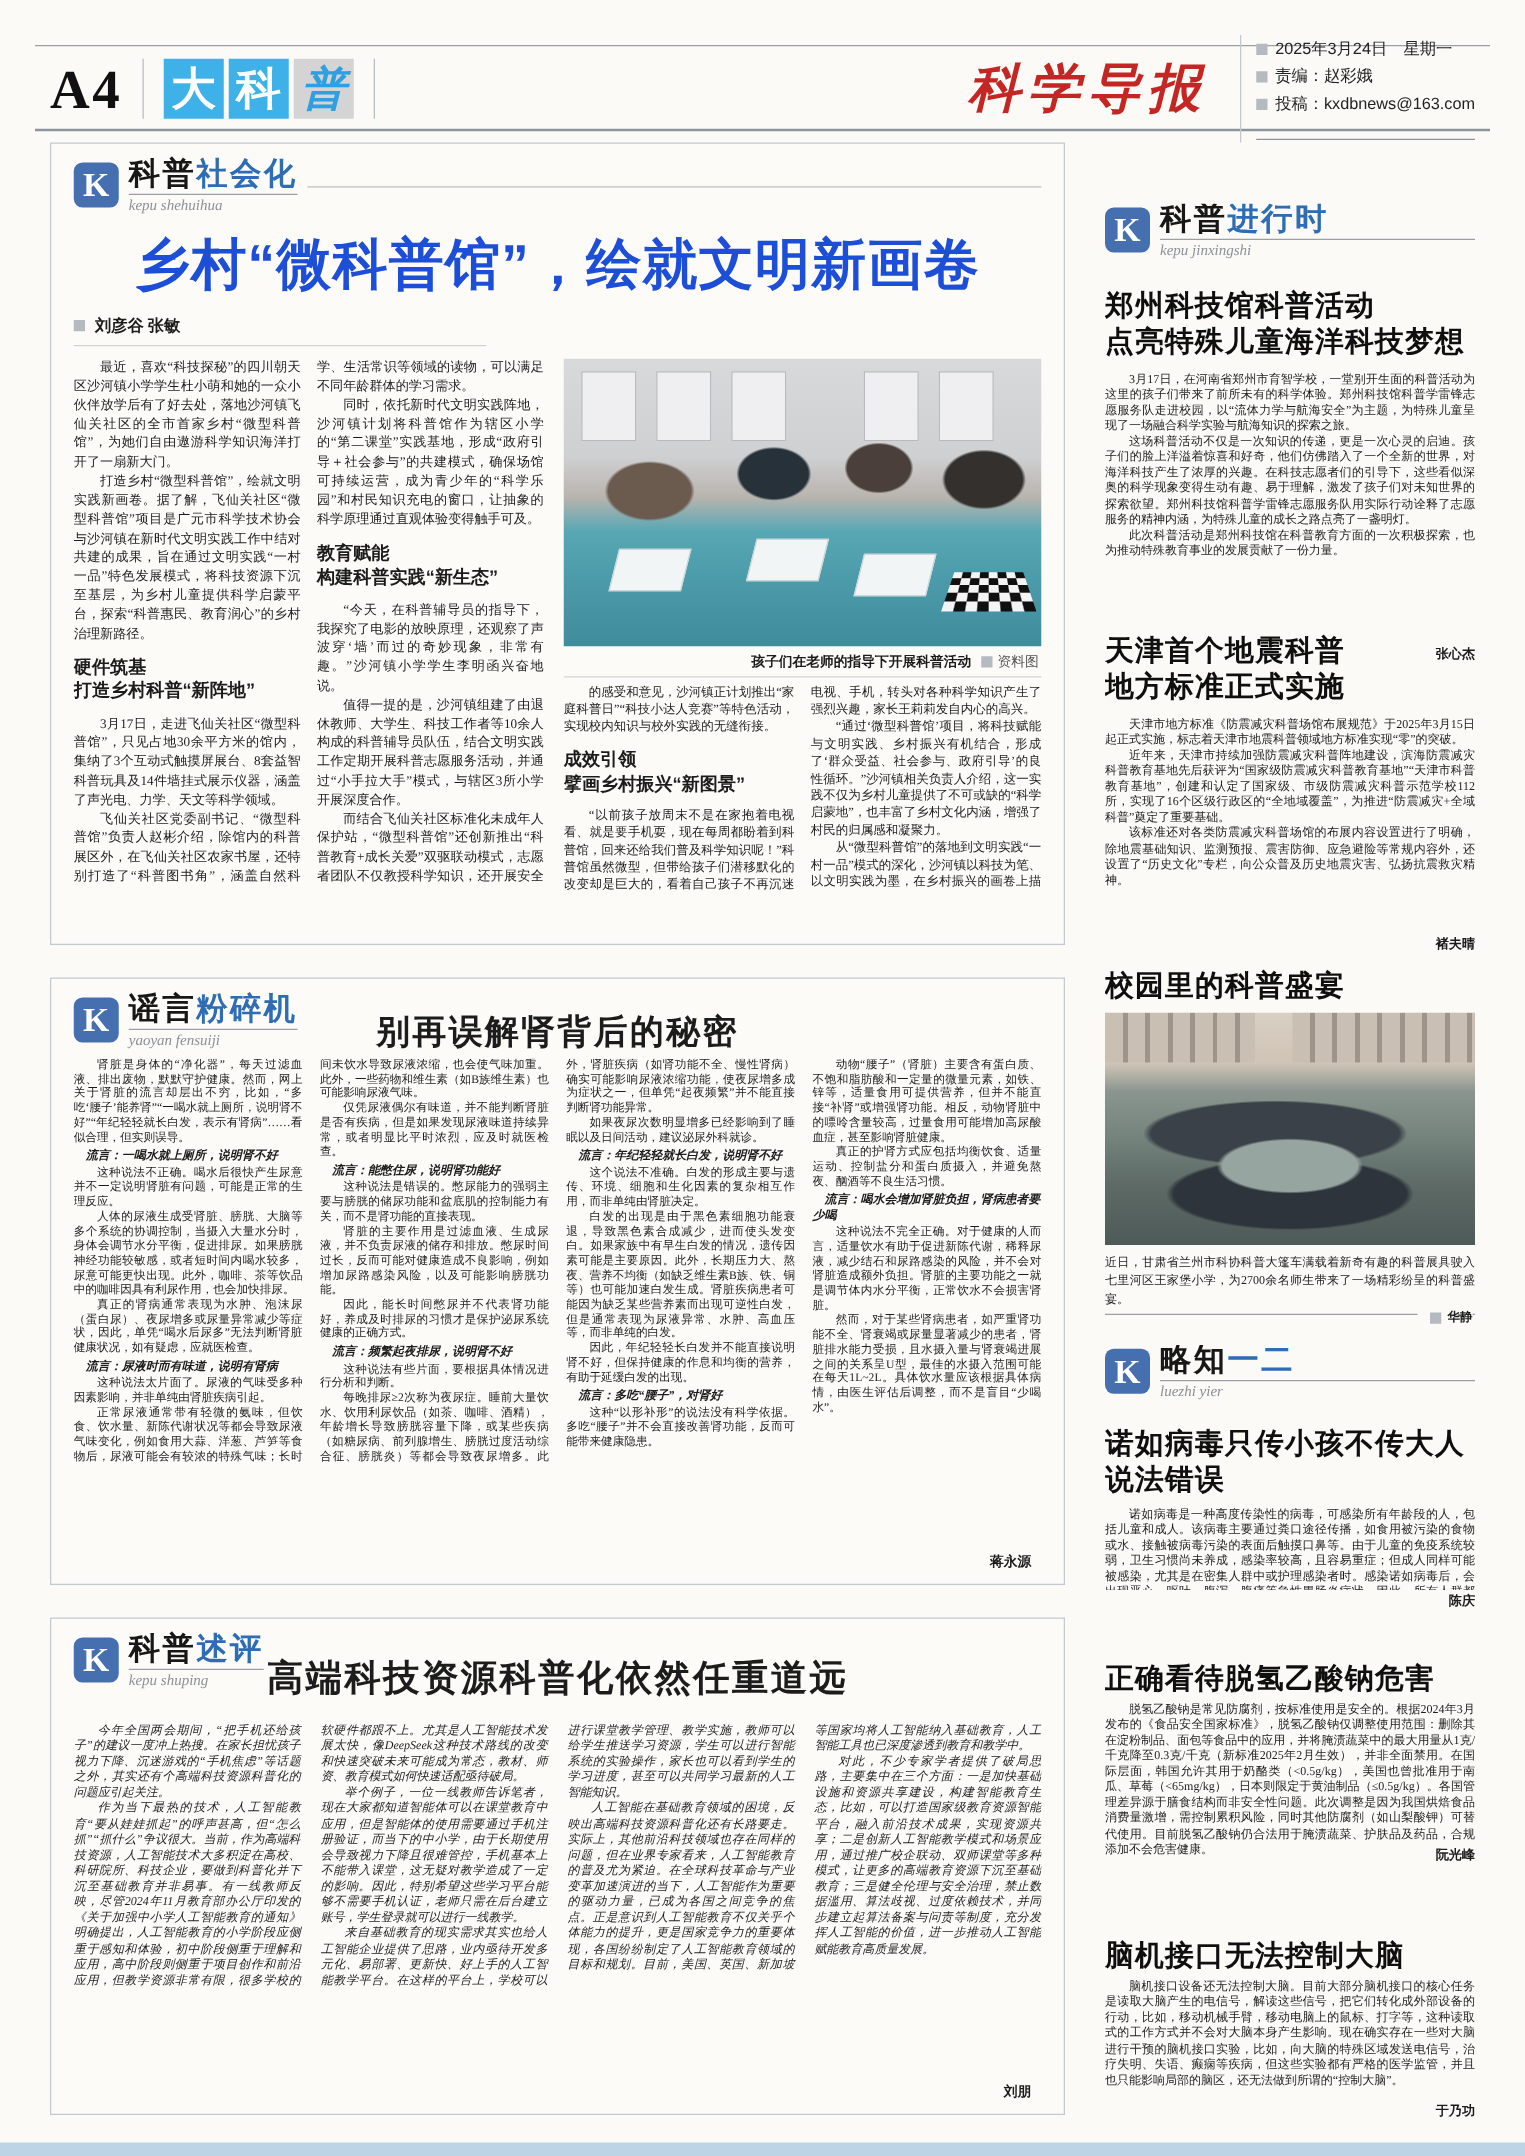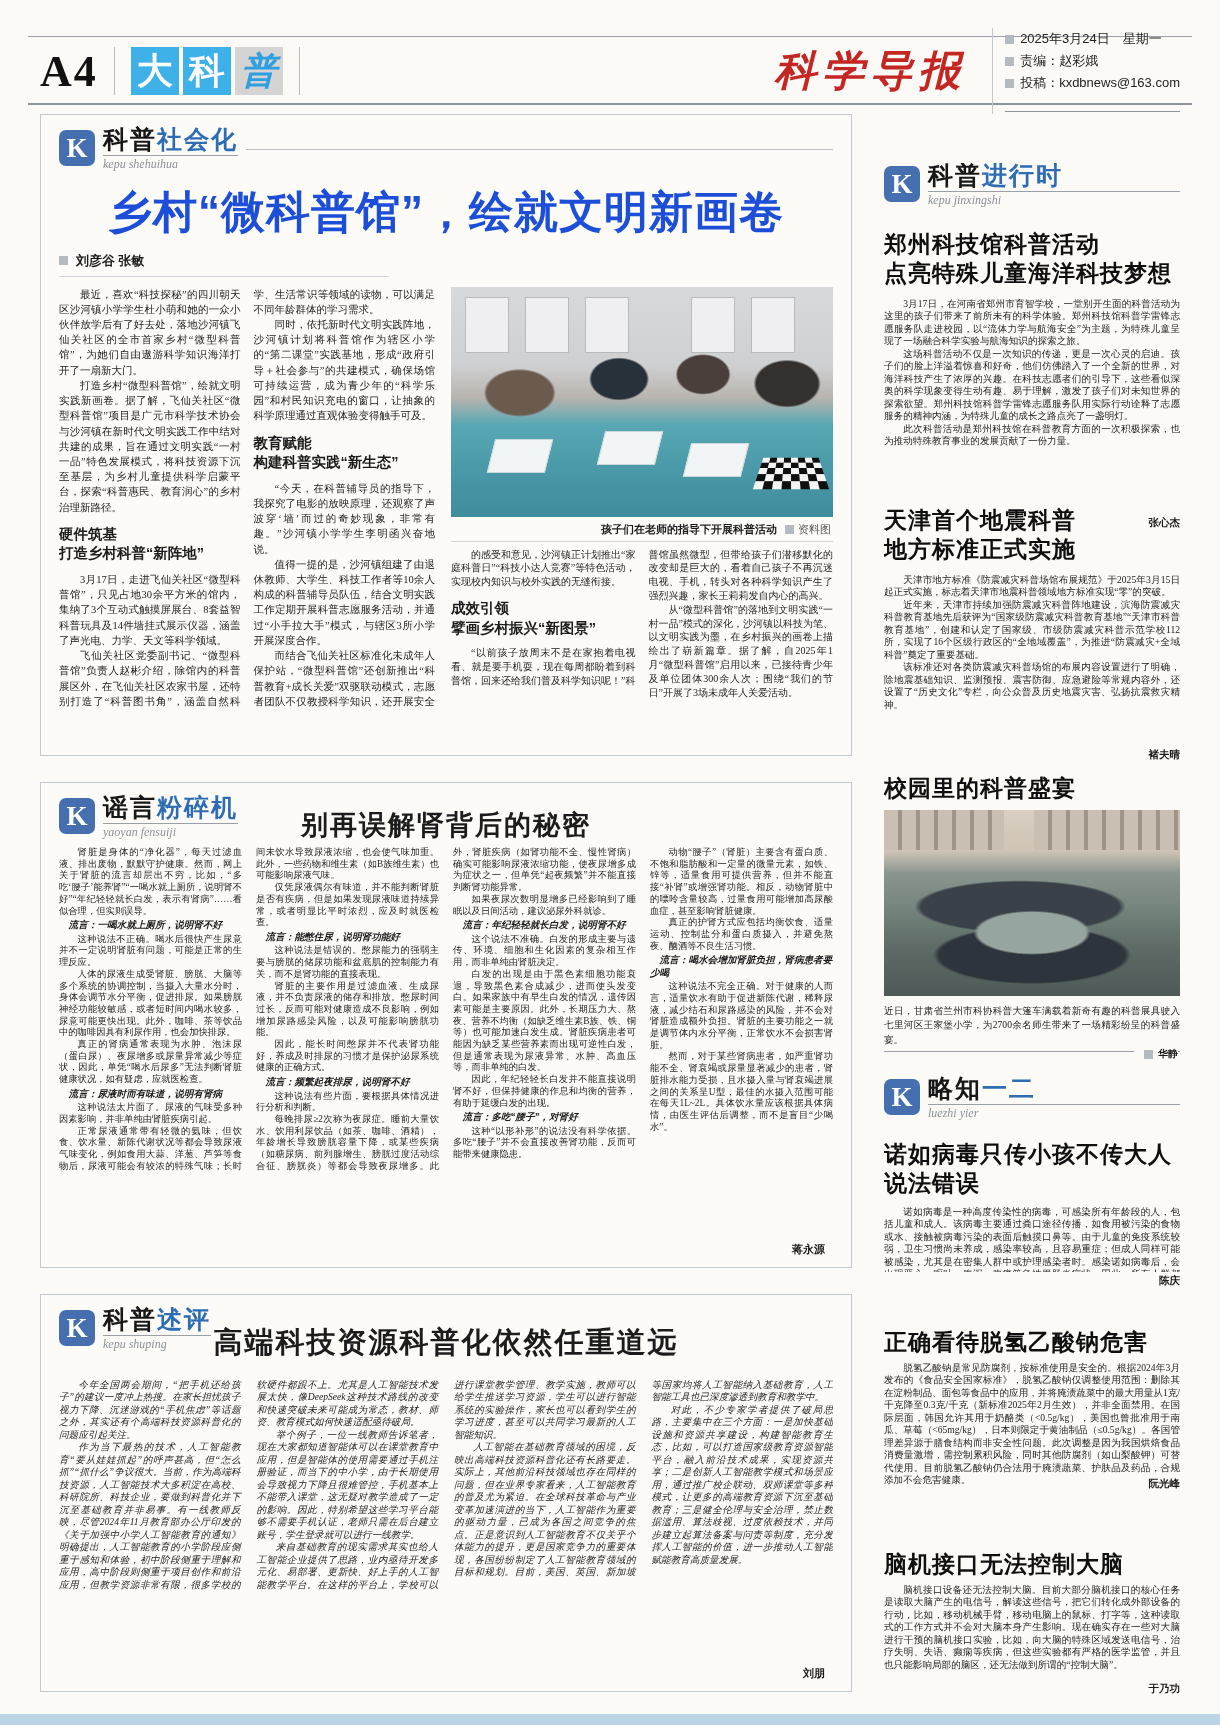--- a/index.html
+++ b/index.html
@@ -191,20 +191,21 @@
               <span>资料图</span>
             </span>
         </div>
         <div class="flowR">
           <p>的感受和意见，沙河镇正计划推出“家庭科普日”“科技小达人竞赛”等特色活动，实现校内知识与校外实践的无缝衔接。</p>
           <div class="subhead">
               <div>成效引领</div>
               <div>擘画乡村振兴“新图景”</div>
             </div>
           <p>“以前孩子放周末不是在家抱着电视看、就是要手机耍，现在每周都盼着到科普馆，回来还给我们普及科学知识呢！”科普馆虽然微型，但带给孩子们潜移默化的改变却是巨大的，看着自己孩子不再沉迷电视、手机，转头对各种科学知识产生了强烈兴趣，家长王莉莉发自内心的高兴。</p>
+          <p>“通过‘微型科普馆’项目，将科技赋能与文明实践、乡村振兴有机结合，形成了‘群众受益、社会参与、政府引导’的良性循环。”沙河镇相关负责人介绍，这一实践不仅为乡村儿童提供了不可或缺的“科学启蒙地”，也丰富了乡村文化内涵，增强了村民的归属感和凝聚力。</p>
           <p>从“微型科普馆”的落地到文明实践“一村一品”模式的深化，沙河镇以科技为笔、以文明实践为墨，在乡村振兴的画卷上描绘出了崭新篇章。据了解，自2025年1月“微型科普馆”启用以来，已接待青少年及单位团体300余人次；围绕“我们的节日”开展了3场未成年人关爱活动。</p>
         </div>
       </div>
     </div>
   </section>
 
   <section class="box box-kidney">
     <div class="badge" style="width:300px;">
       <span class="badge-k">K</span>
       <div>

